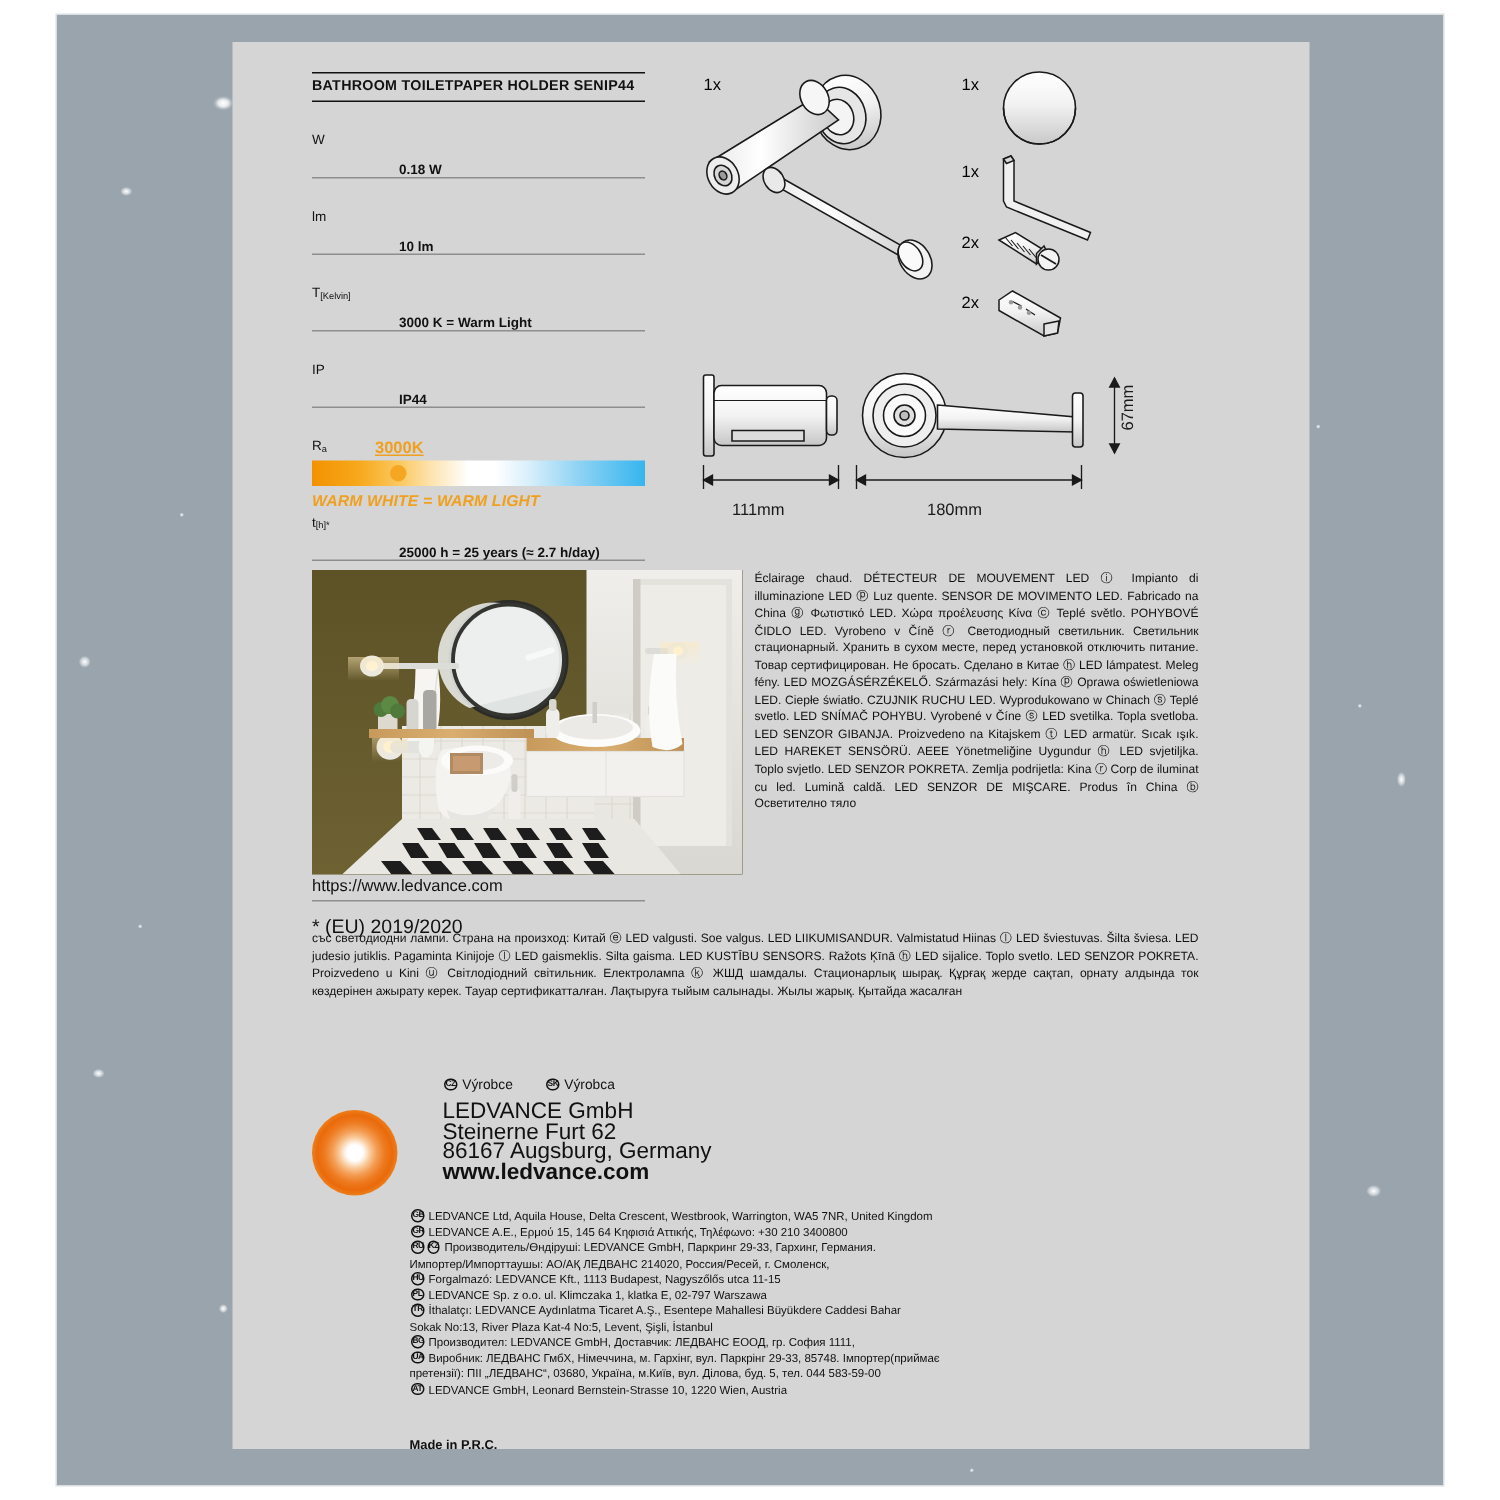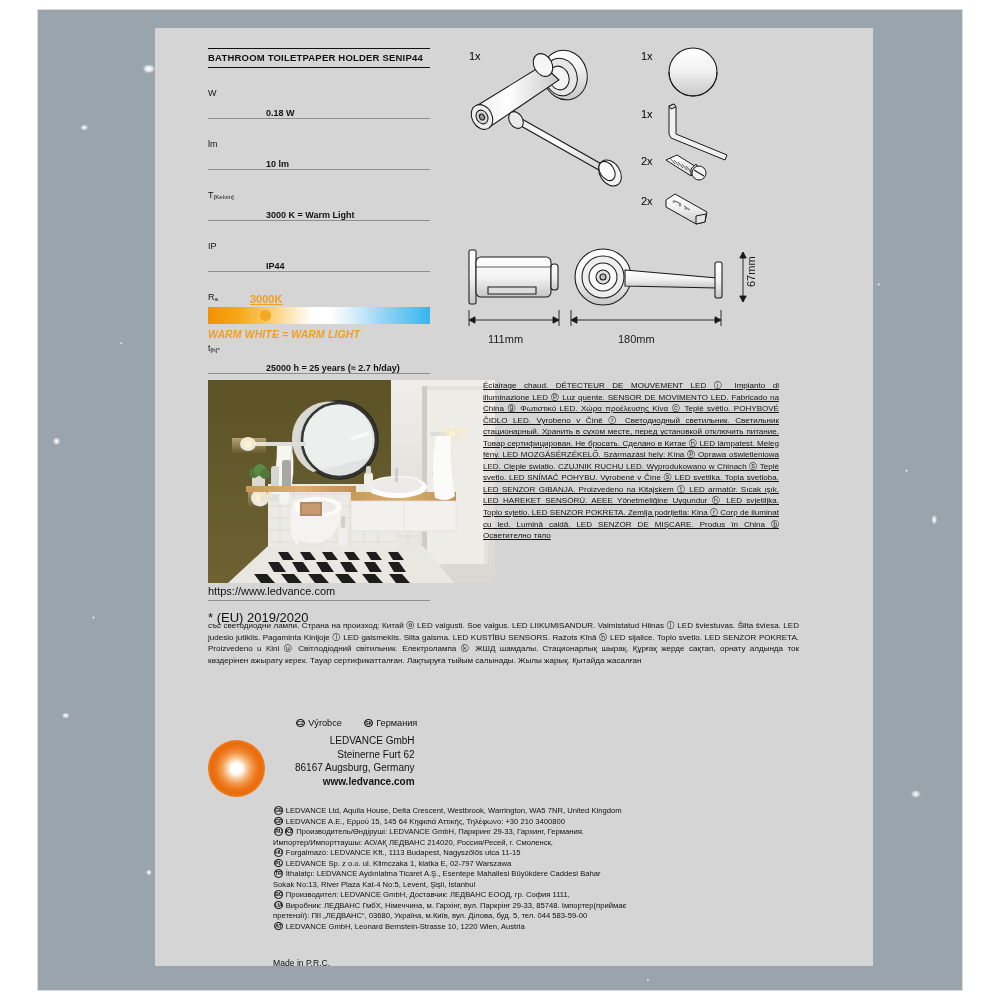--- a/index.html
+++ b/index.html
@@ -131,24 +131,23 @@
   #photo {
     position: absolute; left: 53px; top: 352px;
     width: 287px; height: 203px;
     overflow: hidden;
     background: #6b6038;
   }
   #photo svg { display: block; }
 
   
   #ml-col {
-    position: absolute; left: 328px; top: 352px; width: 296px;
+    position: absolute; left: 348px; top: 352px; width: 296px;
     font-size: 8.05px; line-height: 11.55px; color: #111;
     text-align: justify;
-    text-decoration: underline;
   }
   #ml-wide {
     position: absolute; left: 53px; top: 592px; width: 591px;
     font-size: 8.05px; line-height: 11.55px; color: #111;
     text-align: justify;
   }
   .cc {
     display: inline-block;
     font-size: 5.6px; font-weight: bold;
     border: .8px solid #111; border-radius: 50%;
@@ -167,31 +166,31 @@
     position: absolute; left: 53px; top: 712px;
     width: 57px; height: 57px; border-radius: 50%;
     background: radial-gradient(circle at 50% 50%,
       #ffffff 0%, #ffffff 13%, #fdf0e2 17%, #f9c796 26%,
       #f39c52 37%, #ee7a20 50%, #ea6a0a 62%, #ef8522 74%,
       #f0801a 86%, #ed6c0c 100%);
   }
 
   #mfr-addr {
     position: absolute; left: 140px; top: 706px;
-    font-size: 10px; line-height: 13.6px; color: #111; text-align: right;
+    font-size: 15px; line-height: 13.6px; color: #111;
   }
   #mfr-addr .bold { font-weight: bold; }
 
   #legal {
     position: absolute; left: 118px; top: 778px; width: 528px;
     font-size: 7.65px; line-height: 10.5px; color: #111;
   }
   #made-in {
     position: absolute; left: 118px; top: 930px;
-    font-size: 8.6px; color: #111;
+    font-size: 8.6px; color: #111; font-weight: bold;
   }
 </style>
 </head>
 <body>
 
 <div id="package">
   <div id="drops-a"></div>
   <div id="drops-b"></div>
 </div>
 
@@ -556,21 +555,21 @@
   </div>
 
   <div id="ml-col">Éclairage chaud. DÉTECTEUR DE MOUVEMENT LED ⓘ Impianto di illuminazione LED ⓟ Luz quente. SENSOR DE MOVIMENTO LED. Fabricado na China ⓖ Φωτιστικό LED. Χώρα προέλευσης Κίνα ⓒ Teplé světlo. POHYBOVÉ ČIDLO LED. Vyrobeno v Číně ⓡ Светодиодный светильник. Светильник стационарный. Хранить в сухом месте, перед установкой отключить питание. Товар сертифицирован. Не бросать. Сделано в Китае ⓗ LED lámpatest. Meleg fény. LED MOZGÁSÉRZÉKELŐ. Származási hely: Kína ⓟ Oprawa oświetleniowa LED. Ciepłe światło. CZUJNIK RUCHU LED. Wyprodukowano w Chinach ⓢ Teplé svetlo. LED SNÍMAČ POHYBU. Vyrobené v Číne ⓢ LED svetilka. Topla svetloba. LED SENZOR GIBANJA. Proizvedeno na Kitajskem ⓣ LED armatür. Sıcak ışık. LED HAREKET SENSÖRÜ. AEEE Yönetmeliğine Uygundur ⓗ LED svjetiljka. Toplo svjetlo. LED SENZOR POKRETA. Zemlja podrijetla: Kina ⓡ Corp de iluminat cu led. Lumină caldă. LED SENZOR DE MIŞCARE. Produs în China ⓑ Осветително тяло</div>
   <div id="ml-wide">със светодиодни лампи. Страна на произход: Китай ⓔ LED valgusti. Soe valgus. LED LIIKUMISANDUR. Valmistatud Hiinas ⓛ LED šviestuvas. Šilta šviesa. LED judesio jutiklis. Pagaminta Kinijoje ⓛ LED gaismeklis. Silta gaisma. LED KUSTĪBU SENSORS. Ražots Ķīnā ⓗ LED sijalice. Toplo svetlo. LED SENZOR POKRETA. Proizvedeno u Kini ⓤ Світлодіодний світильник. Електролампа ⓚ ЖШД шамдалы. Стационарлық шырақ. Құрғақ жерде сақтап, орнату алдында ток көздерінен ажырату керек. Тауар сертификатталған. Лақтыруға тыйым салынады. Жылы жарық. Қытайда жасалған</div>
 
   <div id="mfr-head">
     <span class="cc">CZ</span>
     <span>Výrobce</span>
     <span class="gap"></span>
     <span class="cc">SK</span>
-    <span>Германия</span>
+    <span>Výrobca</span>
   </div>
 
   <div id="logo"></div>
 
   <div id="mfr-addr">
     <div>LEDVANCE GmbH</div>
     <div>Steinerne Furt 62</div>
     <div>86167 Augsburg, Germany</div>
     <div class="bold">www.ledvance.com</div>
   </div>

